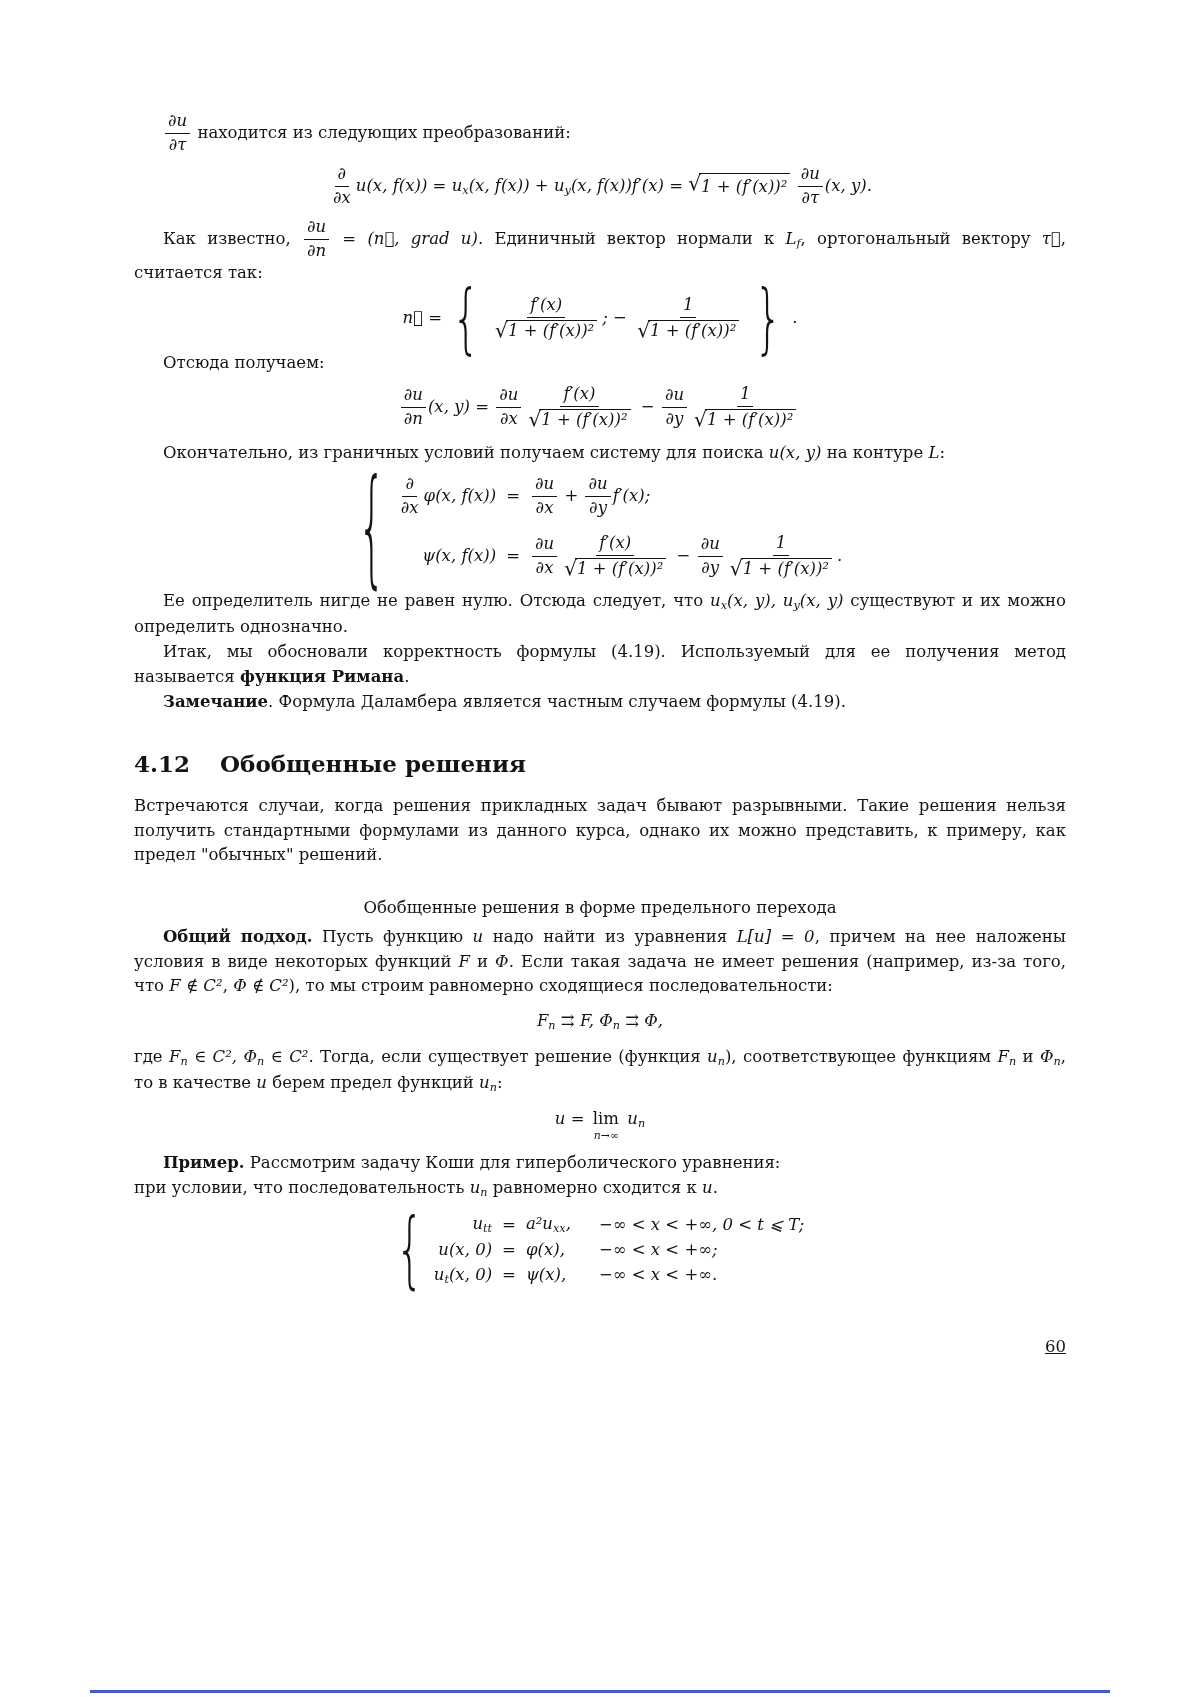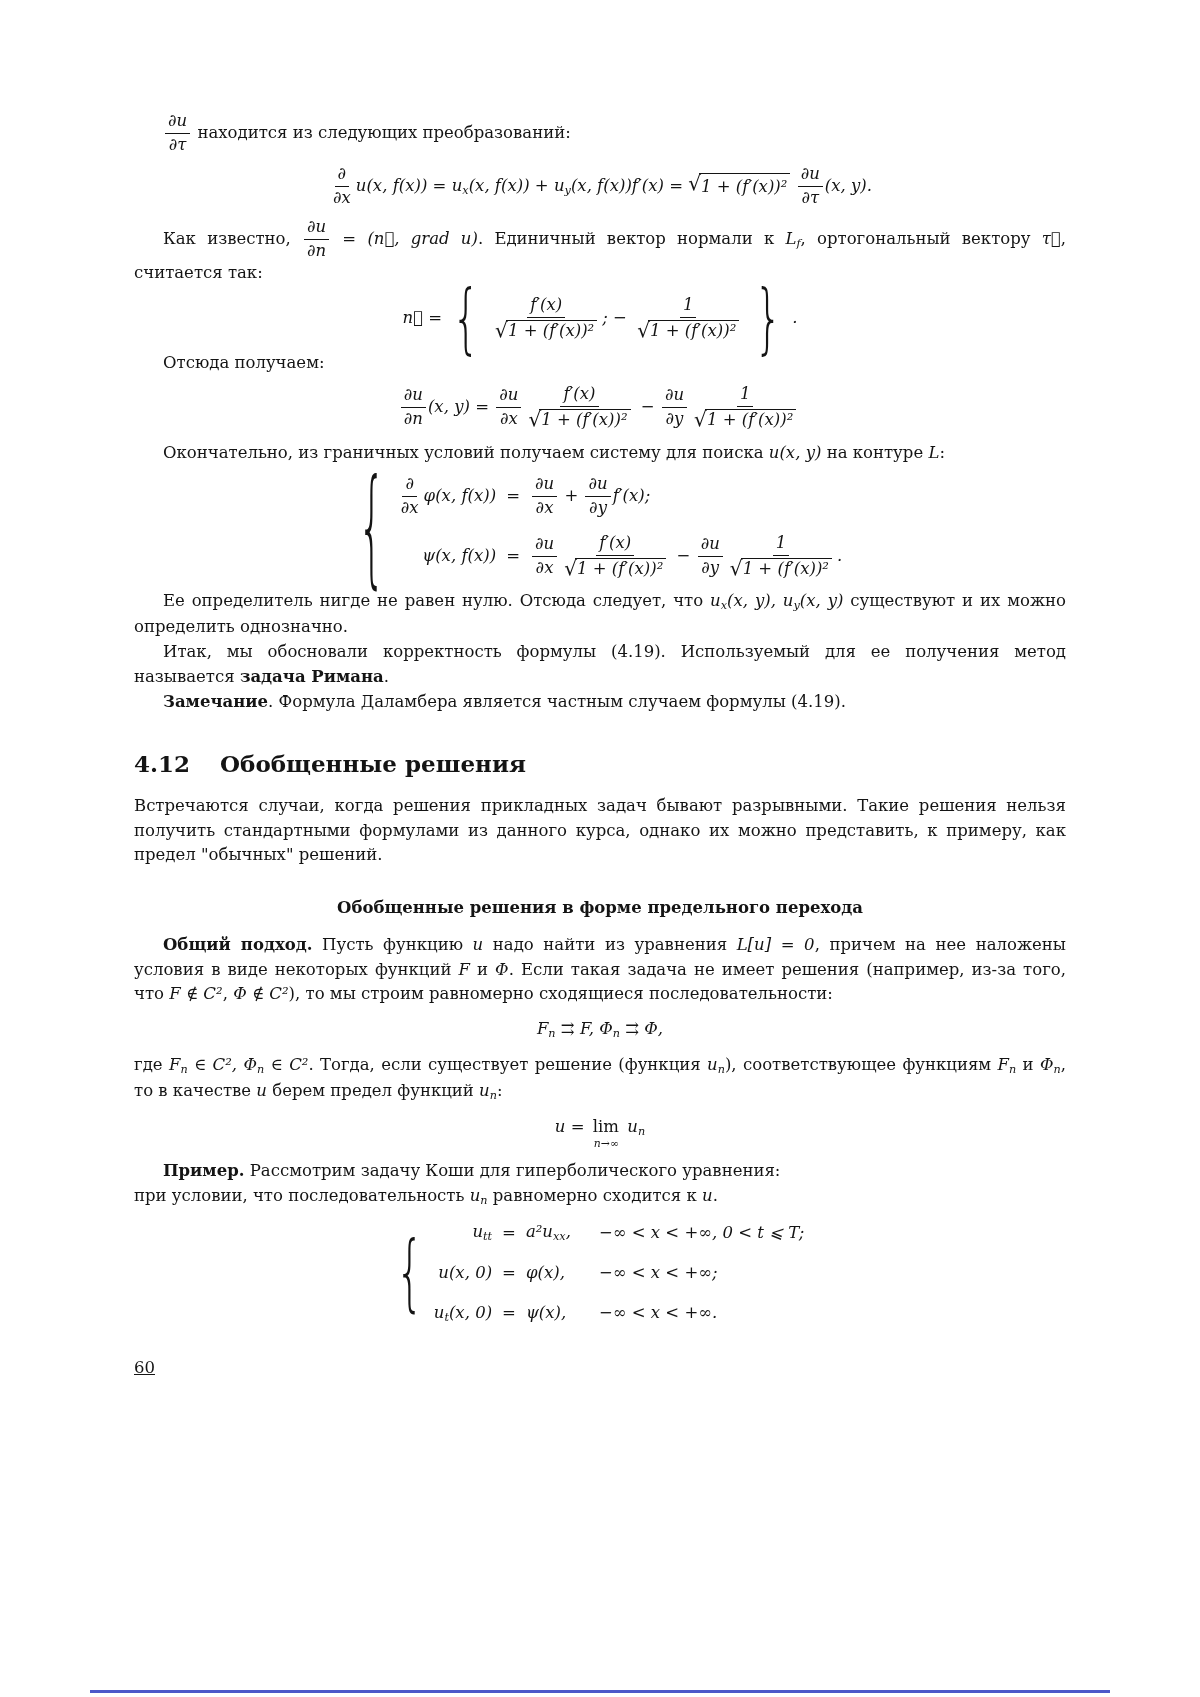--- a/index.html
+++ b/index.html
@@ -43,34 +43,34 @@
   }
   .brace-md { font-size: 44px; transform: scaleY(1.75); }
   .brace-lg { font-size: 44px; transform: scaleY(2.9); margin-right: 12px; }
   .brace-sm { font-size: 44px; transform: scaleY(1.9); margin-right: 12px; }
 
   .syswrap { display: inline-flex; align-items: center; }
   .syswrap > * { margin: 0 5px; }
 
   .system { display: inline-grid; align-items: center; column-gap: 10px; }
   .cols3 { grid-template-columns: auto auto auto; row-gap: 16px; }
-  .cols4 { grid-template-columns: auto auto auto auto; row-gap: 15px; }
+  .cols4 { grid-template-columns: auto auto auto auto; row-gap: 0; }
   .cell.lhs { justify-self: end; white-space: nowrap; }
   .cell.rhs { justify-self: start; white-space: nowrap; }
   .cell.cond { justify-self: start; padding-left: 18px; white-space: nowrap; }
 
   .limstack { display: inline-flex; flex-direction: column; align-items: flex-end; margin: 0 3px; line-height: 1; text-indent: 0; }
   .limtop { font-style: normal; }
   .limbot { font-size: 66%; margin-top: 3px; }
 
   .section-heading { font-size: 23px; font-weight: bold; margin: 36px 0 16px 0; line-height: 1.2; }
   .secnum { margin-right: 30px; margin-top: 48px; }
-  .subheading { font-size: 16.5px; font-weight: bold; text-align: center; margin: 28px 0 12px 0; }
-
-  .pagenum { text-align: left; margin-top: 29px; padding-bottom: 20px; text-decoration: underline; }
+  .subheading { font-size: 16.5px; font-weight: normal; text-align: center; margin: 28px 0 4px 0; }
+
+  .pagenum { text-align: right; margin-top: 46px; padding-bottom: 20px; text-decoration: underline; }
   .bottom-rule { position: absolute; left: 90px; right: 90px; bottom: 4px; height: 3px; background: #4d58c9; }
 </style>
 </head>
 <body>
 
 <div class="page">
   <div class="content">
 
     <p class="para indent">
       <span class="frac mi">
@@ -208,21 +208,21 @@
               </span><span>.</span></span>
         </span>
       </span>
     </div>
 
     <p class="para indent">
       <span>Ее определитель нигде не равен нулю. Отсюда следует, что </span><span class="mi">u</span><span class="sub">x</span><span class="mi">(x, y), u</span><span class="sub">y</span><span class="mi">(x, y)</span><span> существуют и их можно определить однозначно.</span>
     </p>
 
     <p class="para indent">
-      <span>Итак, мы обосновали корректность формулы (4.19). Используемый для ее получения метод называется </span><span class="b">задача Римана</span><span>.</span>
+      <span>Итак, мы обосновали корректность формулы (4.19). Используемый для ее получения метод называется </span><span class="b">функция Римана</span><span>.</span>
     </p>
 
     <p class="para indent">
       <span class="b">Замечание</span><span>. Формула Даламбера является частным случаем формулы (4.19).</span>
     </p>
 
     <h2 class="section-heading"><span class="secnum">4.12</span><span>Обобщенные решения</span></h2>
 
     <p class="para">
       <span>Встречаются случаи, когда решения прикладных задач бывают разрывными. Такие решения нельзя получить стандартными формулами из данного курса, однако их можно представить, к примеру, как предел "обычных" решений.</span>

